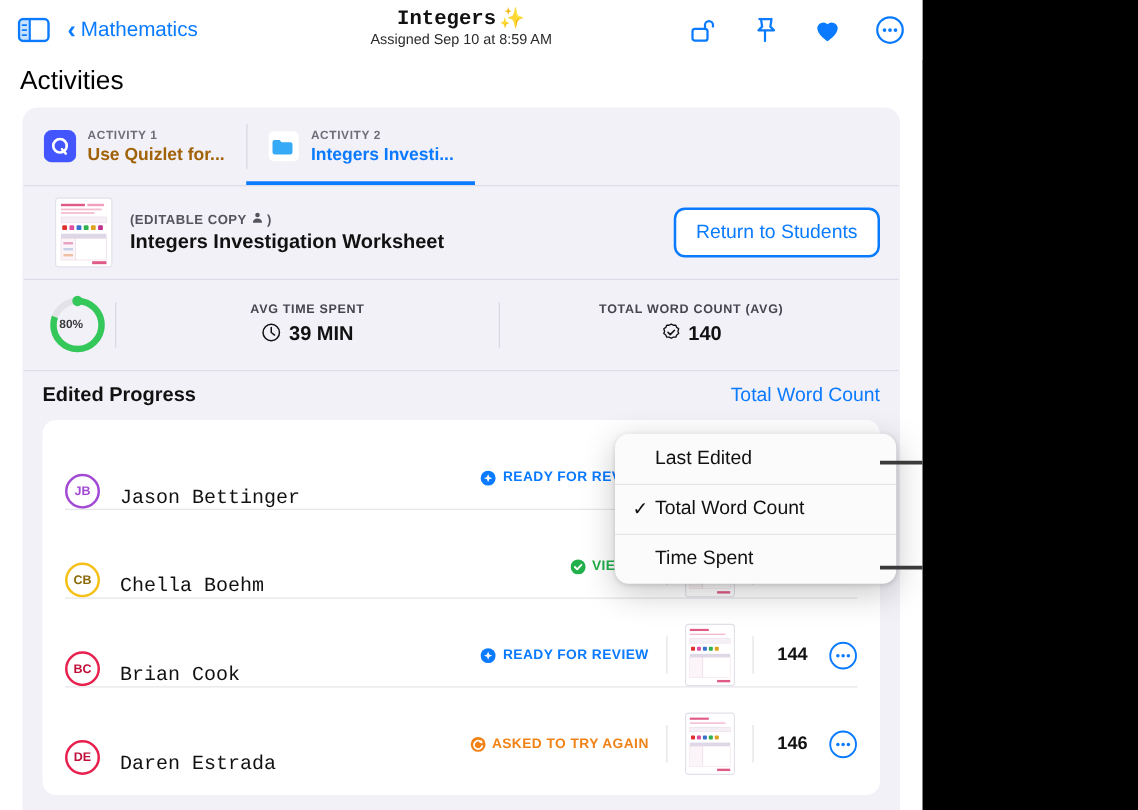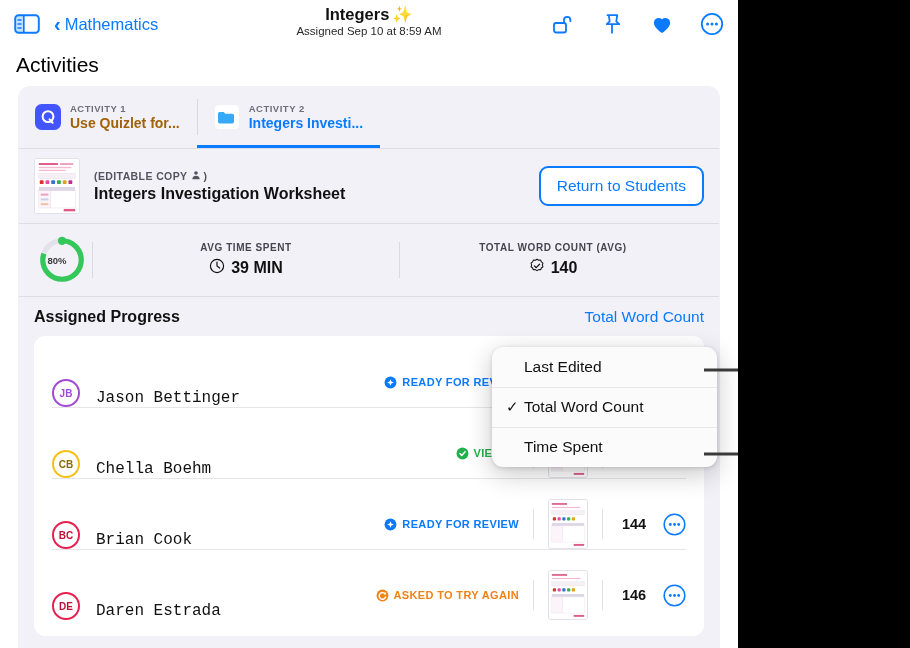--- a/index.html
+++ b/index.html
@@ -29,21 +29,21 @@
   }
   .back-chev { font-size: 20px; line-height: 1; font-weight: 600; margin-right:1px;}
   .nav-center {
     position: absolute; left: 0; right: 0; top: 5px;
     display: flex; flex-direction: column; align-items: center;
     pointer-events: none;
   }
   .nav-center > * { pointer-events: auto; }
   .doc-title {
     font-size: 16.5px; font-weight: 700; color: #111;
-    display: flex; align-items: flex-start; gap: 3px;
+    display: flex; align-items: flex-start; gap: 3px; font-family: Liberation Mono, monospace;
   }
   .doc-sub { font-size: 11.5px; color: #2a2a2a; margin-top: 1px; }
   .nav-right {
     margin-left: auto; display: flex; align-items: center; gap: 26px; z-index:2;
   }
   .nav-icon { width: 24px; height: 24px; cursor: pointer; display:block;}
 
   
   .page-heading {
     font-size: 21px; font-weight: 400; color: #000;
@@ -83,21 +83,21 @@
     white-space: nowrap; overflow: hidden; text-overflow: ellipsis;
     max-width: 135px; margin-top:1px;
   }
   .tab.active .tab-title { color: #0a7aff; }
 
   .divider { height: 1px; background: #dedce7; margin: 0 1px; }
 
   
   .sheet-row {
     display: flex; align-items: center; gap: 14px;
-    padding: 14px 16px; height: 74px;
+    padding: 14px 16px; height: 74px; margin-left: 10px;
   }
   .thumb {
     width: 46px; height: 56px; background: #fff; border-radius: 3px;
     border: 1px solid #e2e1ea; overflow: hidden; flex: none;
     position: relative;
   }
   .thumb.small { width: 40px; height: 50px; }
   .sheet-meta { display: flex; flex-direction: column; gap: 3px; }
   .sheet-kicker {
     font-size: 10.5px; letter-spacing: .4px; color: #55545e; font-weight: 600;
@@ -371,21 +371,21 @@
             </svg>
           </span>
           <span>140</span>
         </span>
       </span>
     </div>
 
     <div class="divider"></div>
 
     <div class="sp-head">
-      <span class="sp-title">Assigned Progress</span>
+      <span class="sp-title">Edited Progress</span>
       <span class="sp-sort">Total Word Count</span>
     </div>
 
     <div class="list">
 
       <div class="row">
         <span class="avatar" style="border-color:#a24ad4;color:#a24ad4;">
           <span>JB</span>
         </span>
         <span class="stu-name">Jason Bettinger</span>

